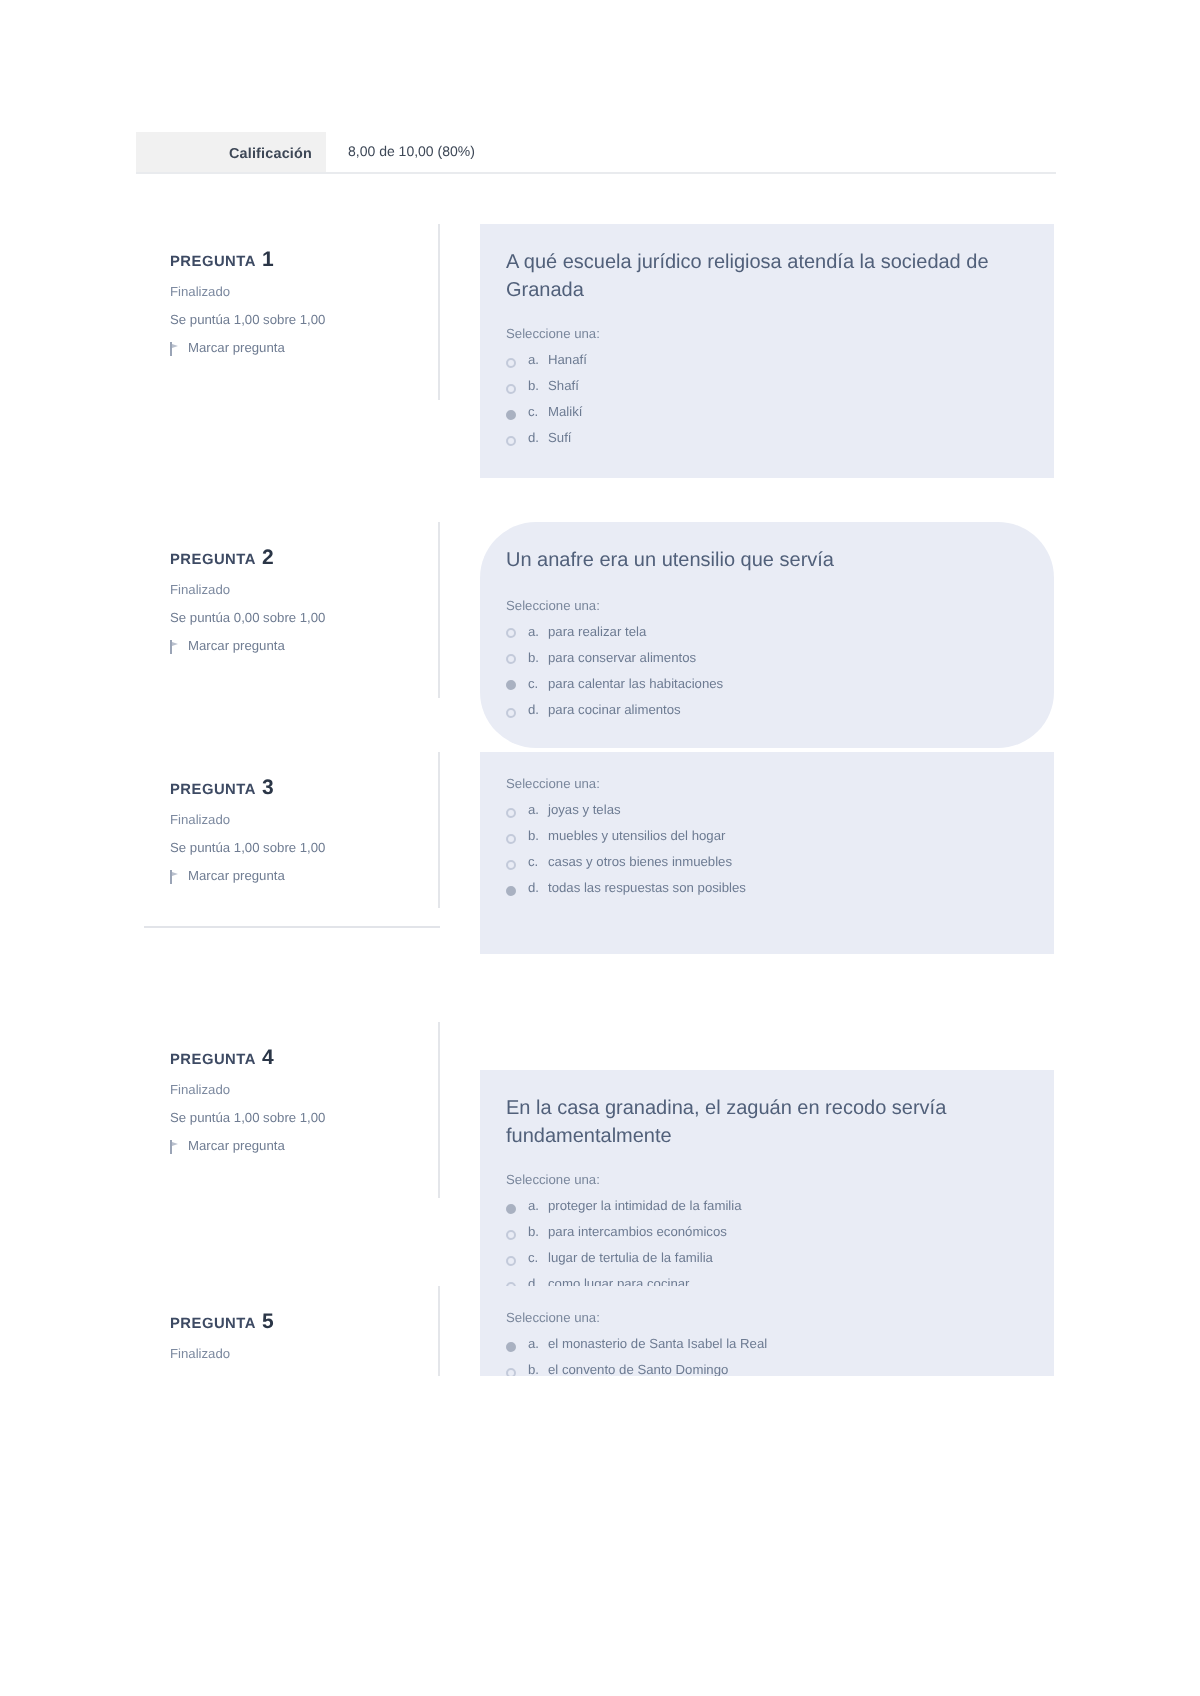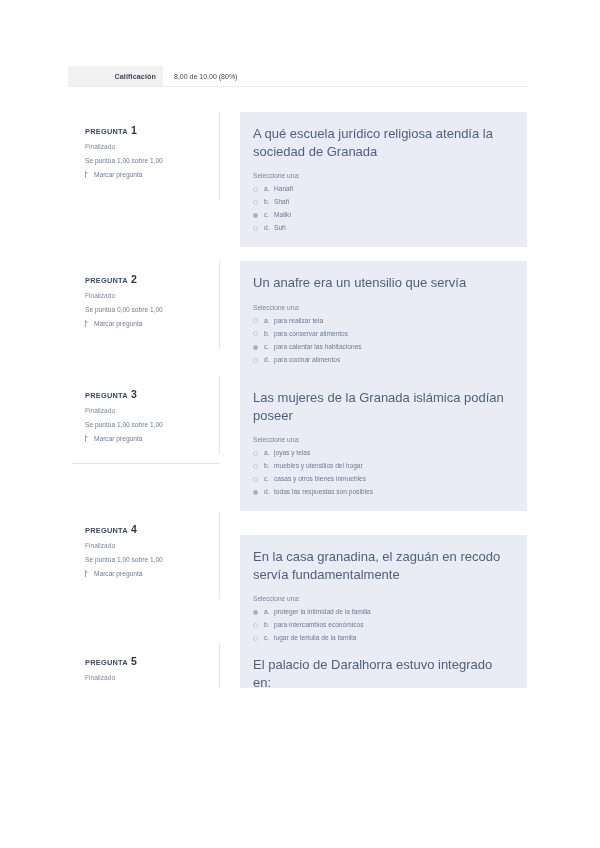--- a/index.html
+++ b/index.html
@@ -55,21 +55,21 @@
     border-left:3.4px solid #b9c0cd;border-top:1.6px solid transparent;border-bottom:1.6px solid transparent;
   }
 
   
   .q-panel{
     position:absolute;left:240px;top:0;width:287px;
     background:#e9ecf5;box-sizing:border-box;
     padding:13px 15px 15px 13px;
   }
   .q-text{
-    font-size:13px;color:#51607a;line-height:1.35;margin-bottom:12px;
+    font-size:10px;color:#51607a;line-height:1.35;margin-bottom:12px;
   }
   .sel-label{font-size:6.6px;color:#7a879c;margin-bottom:7px;}
   .opt{
     display:flex;align-items:center;gap:0;
     font-size:6.6px;color:#6d7b92;margin-bottom:6.5px;line-height:1;
   }
   .opt:last-child{margin-bottom:0;}
   .radio{
     width:5px;height:5px;border-radius:50%;
     border:1px solid #c3cada;background:transparent;
@@ -140,21 +140,21 @@
         <div class="q-info">
           <div class="q-head"><span>PREGUNTA</span><span class="qnum">2</span></div>
           <div class="q-state">Finalizado</div>
           <div class="q-points">Se puntúa 0,00 sobre 1,00</div>
           <div class="q-flag">
             <span class="flag-ico"></span>
             <span>Marcar pregunta</span>
           </div>
         </div>
         <div class="q-divider" style="top: 0px; height: 88px;"></div>
-        <div class="q-panel" style="min-height: 101px;">
+        <div class="q-panel" style="min-height: 101px; border-radius: 28px;">
           <div class="q-text">Un anafre era un utensilio que servía</div>
           <div class="sel-label">Seleccione una:</div>
           <div class="opt">
             <span class="radio"></span>
             <span class="opt-letter">a.</span>
             <span class="opt-text">para realizar tela</span>
           </div>
           <div class="opt">
             <span class="radio"></span>
             <span class="opt-letter">b.</span>
@@ -177,21 +177,20 @@
           <div class="q-head"><span>PREGUNTA</span><span class="qnum">3</span></div>
           <div class="q-state">Finalizado</div>
           <div class="q-points">Se puntúa 1,00 sobre 1,00</div>
           <div class="q-flag">
             <span class="flag-ico"></span>
             <span>Marcar pregunta</span>
           </div>
         </div>
         <div class="q-divider" style="top: 0px; height: 78px;"></div>
         <div class="q-panel" style="min-height: 101px;">
-          <div class="q-text">Las mujeres de la Granada islámica podían poseer</div>
           <div class="sel-label">Seleccione una:</div>
           <div class="opt">
             <span class="radio"></span>
             <span class="opt-letter">a.</span>
             <span class="opt-text">joyas y telas</span>
           </div>
           <div class="opt">
             <span class="radio"></span>
             <span class="opt-letter">b.</span>
             <span class="opt-text">muebles y utensilios del hogar</span>
@@ -249,21 +248,20 @@
           <div class="q-head"><span>PREGUNTA</span><span class="qnum">5</span></div>
           <div class="q-state">Finalizado</div>
           <div class="q-points">Se puntúa 1,00 sobre 1,00</div>
           <div class="q-flag">
             <span class="flag-ico"></span>
             <span>Marcar pregunta</span>
           </div>
         </div>
         <div class="q-divider" style="top: 0px; height: 88px;"></div>
         <div class="q-panel" style="min-height: 101px;">
-          <div class="q-text">El palacio de Daralhorra estuvo integrado en:</div>
           <div class="sel-label">Seleccione una:</div>
           <div class="opt">
             <span class="radio checked"></span>
             <span class="opt-letter">a.</span>
             <span class="opt-text">el monasterio de Santa Isabel la Real</span>
           </div>
           <div class="opt">
             <span class="radio"></span>
             <span class="opt-letter">b.</span>
             <span class="opt-text">el convento de Santo Domingo</span>

